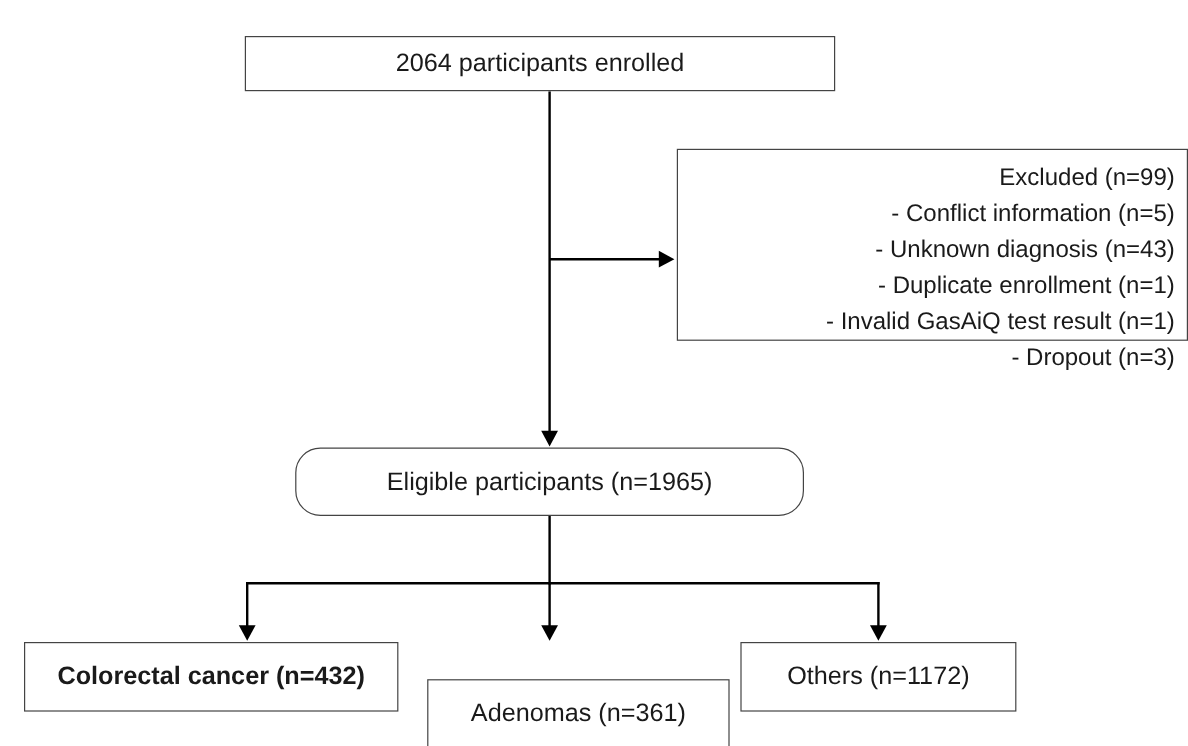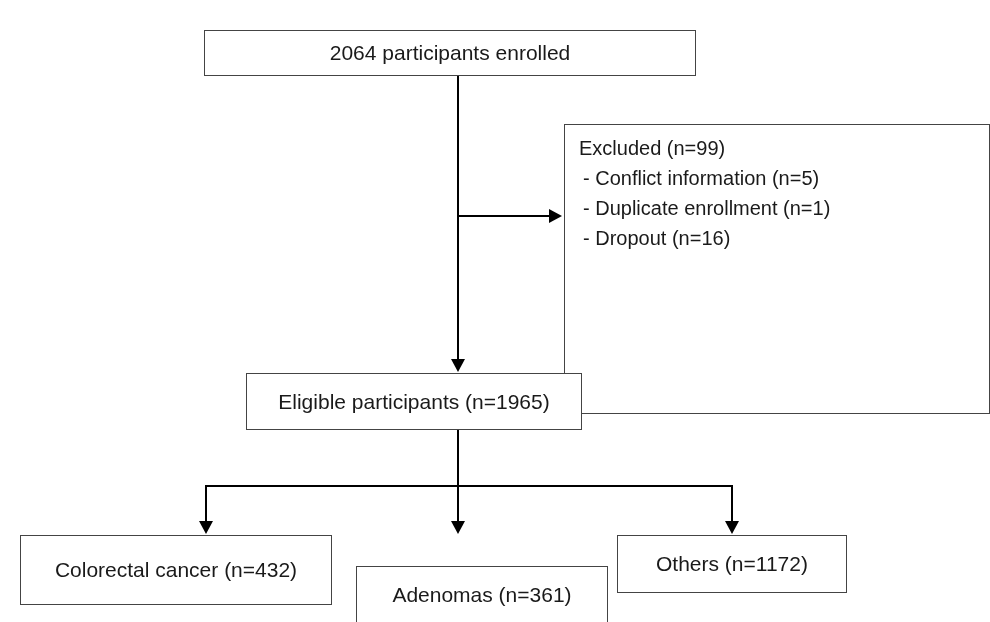--- a/index.html
+++ b/index.html
@@ -24,24 +24,24 @@
     box-sizing: border-box;
   }
   .box.centered {
     display: flex;
     align-items: center;
     justify-content: center;
     text-align: center;
     font-size: 21px;
   }
   .box-enrolled   { left: 188px; top: 30px;  width: 492px; height: 46px; }
-  .box-excluded   { left: 548px; top: 124px; width: 426px; height: 290px;
-                    padding: 8px 10px 8px 14px; font-size: 20px; line-height: 30px; }
-  .box-eligible   { left: 230px; top: 373px; width: 336px; height: 57px; }
-  .box-outcome-1  { left: 4px;   top: 535px; width: 312px; height: 70px; }
+  .box-excluded   { left: 548px; top: 124px; width: 426px; height: 160px;
+                    padding: 8px 10px 8px 14px; font-size: 20px; line-height: 30px; text-align: right; }
+  .box-eligible   { left: 230px; top: 373px; width: 424px; height: 57px; border-radius: 21px; }
+  .box-outcome-1  { left: 4px;   top: 535px; width: 312px; height: 58px; font-weight: bold; }
   .box-outcome-2  { left: 340px; top: 566px; width: 252px; height: 58px; }
   .box-outcome-3  { left: 601px; top: 535px; width: 230px; height: 58px; }
   .excluded-title { white-space: nowrap; }
   .excluded-item  { white-space: nowrap; padding-left: 4px; }
   svg.connectors {
     position: absolute;
     left: 0; top: 0;
     width: 990px;
     height: 622px;
     pointer-events: none;
@@ -85,22 +85,24 @@
     </g>
   </svg>
 
   <div class="box centered box-enrolled">
     <span>2064 participants enrolled</span>
   </div>
 
   <div class="box box-excluded">
     <div class="excluded-title">Excluded (n=99)</div>
     <div class="excluded-item">- Conflict information (n=5)</div>
+    <div class="excluded-item">- Unknown diagnosis (n=43)</div>
     <div class="excluded-item">- Duplicate enrollment (n=1)</div>
-    <div class="excluded-item">- Dropout (n=16)</div>
+    <div class="excluded-item">- Invalid GasAiQ test result (n=1)</div>
+    <div class="excluded-item">- Dropout (n=3)</div>
   </div>
 
   <div class="box centered box-eligible">
     <span>Eligible participants (n=1965)</span>
   </div>
 
   <div class="box centered box-outcome-1">
     <span>Colorectal cancer (n=432)</span>
   </div>
   <div class="box centered box-outcome-2">

